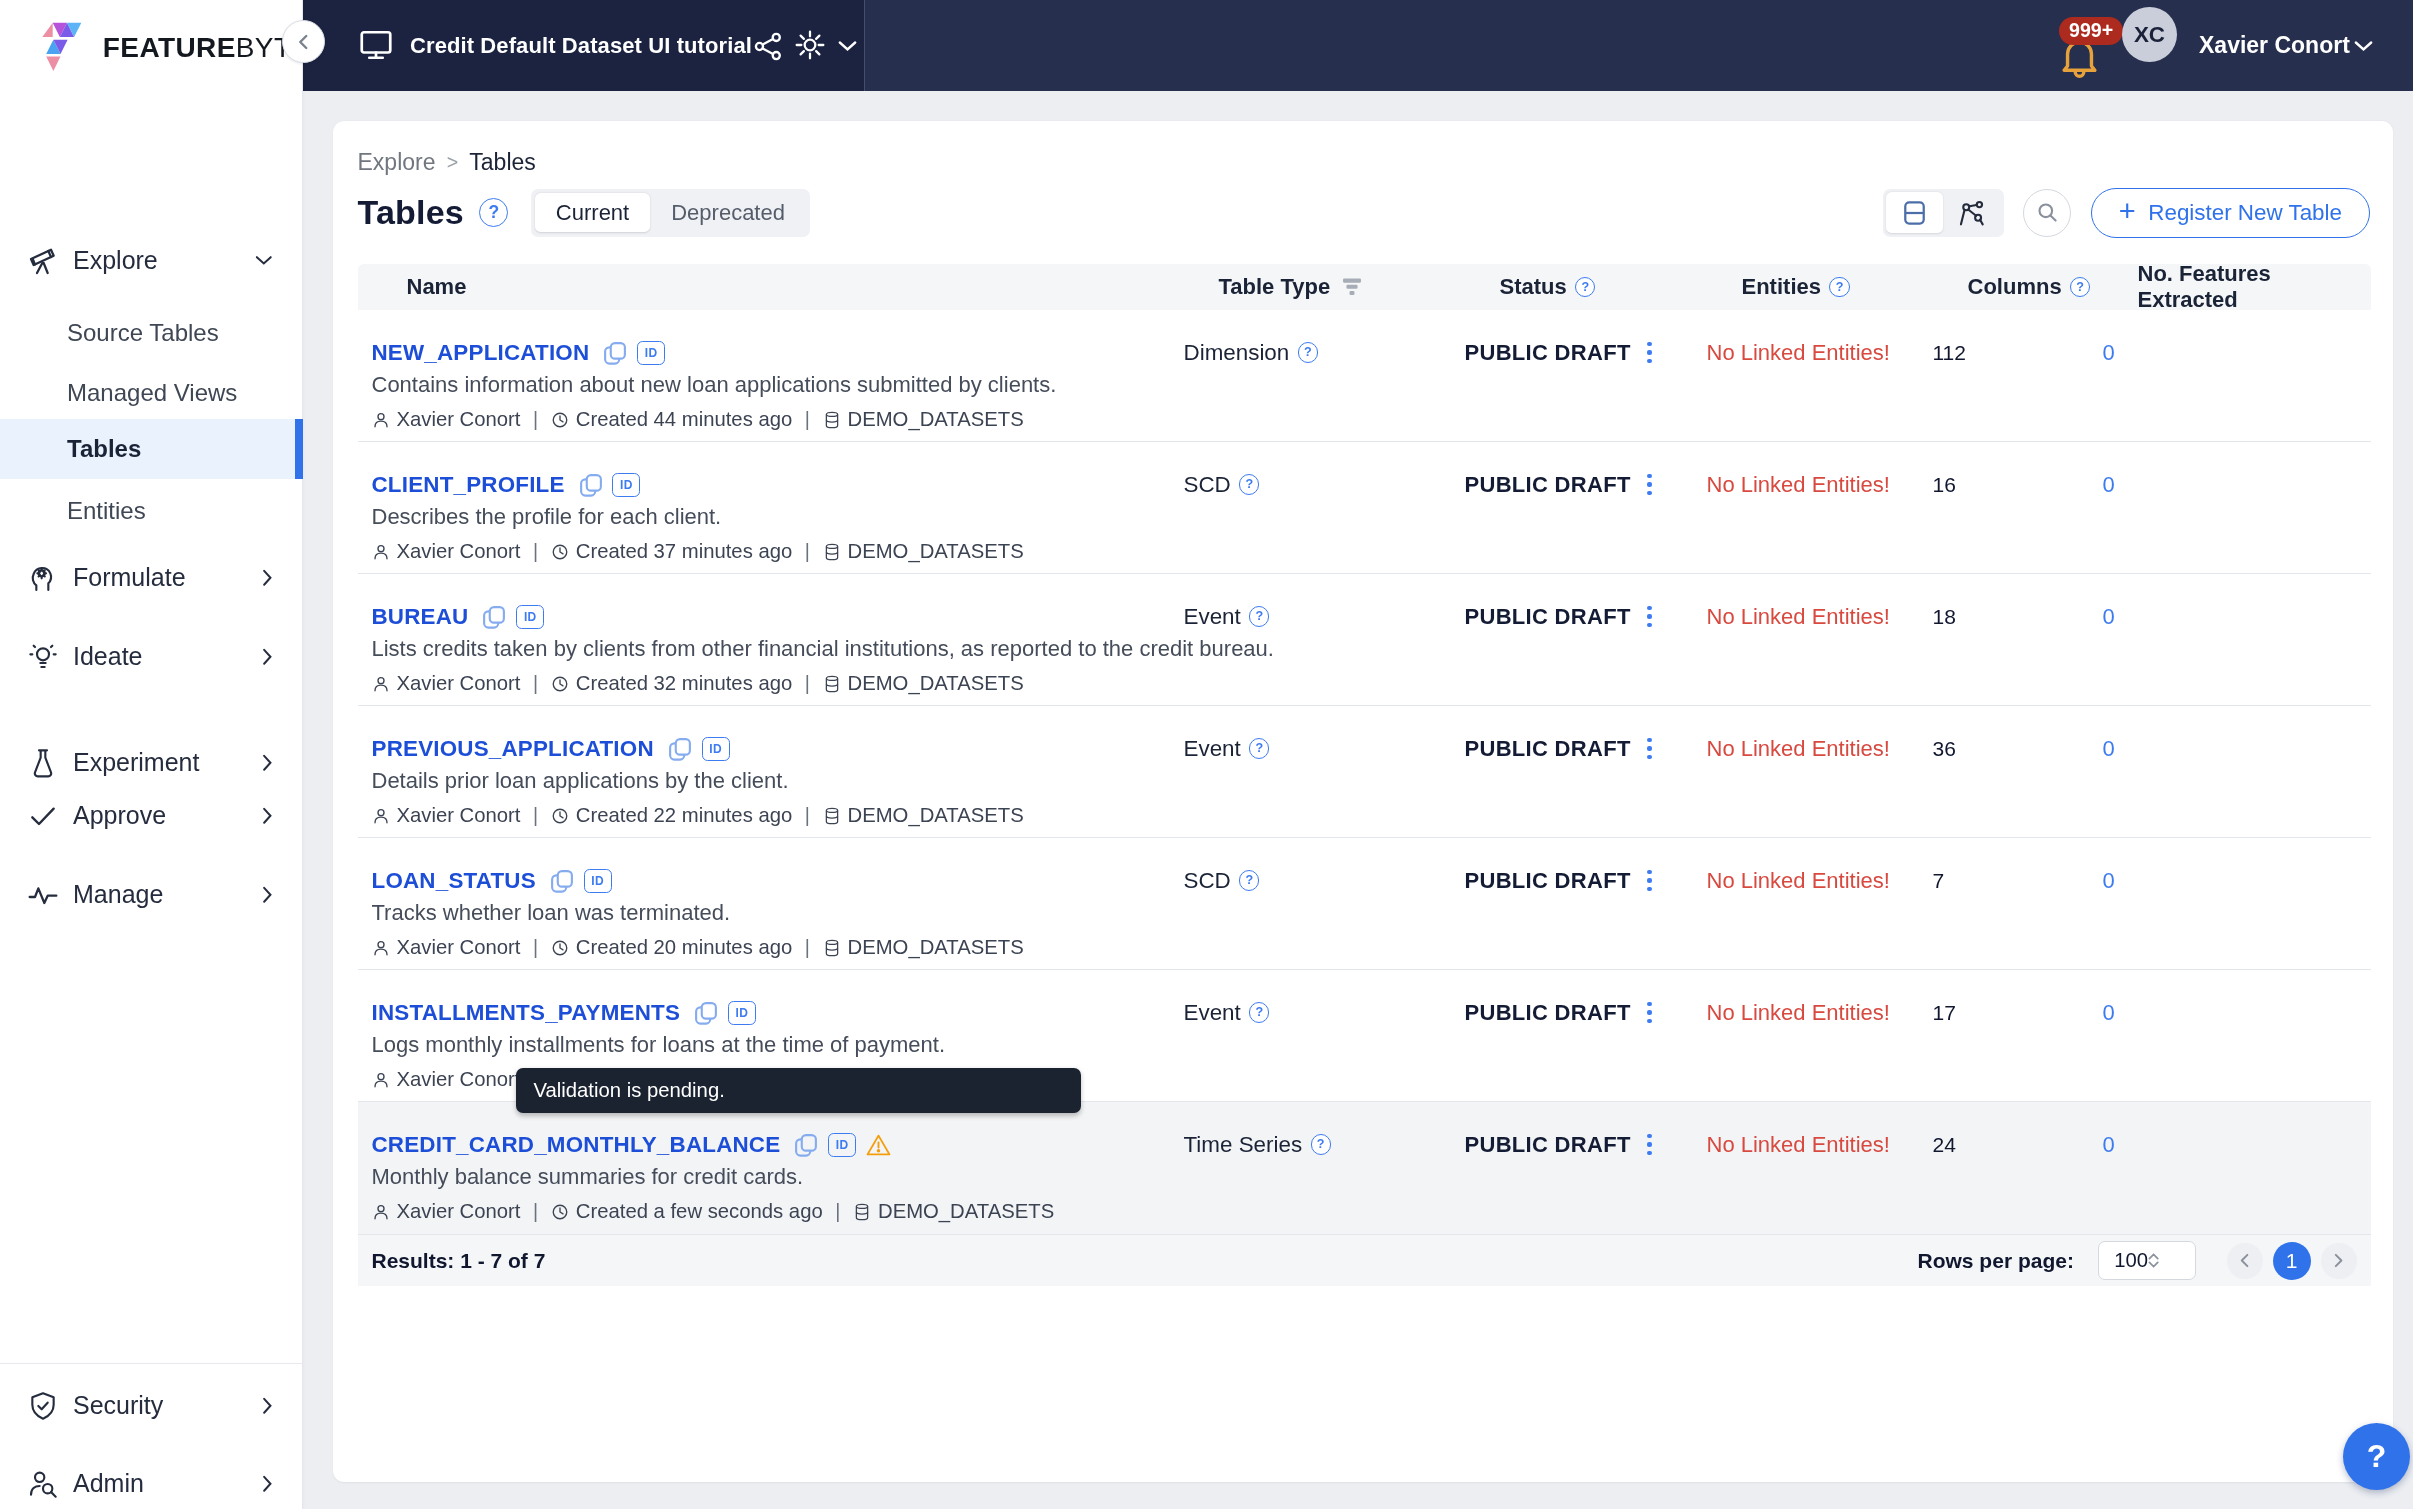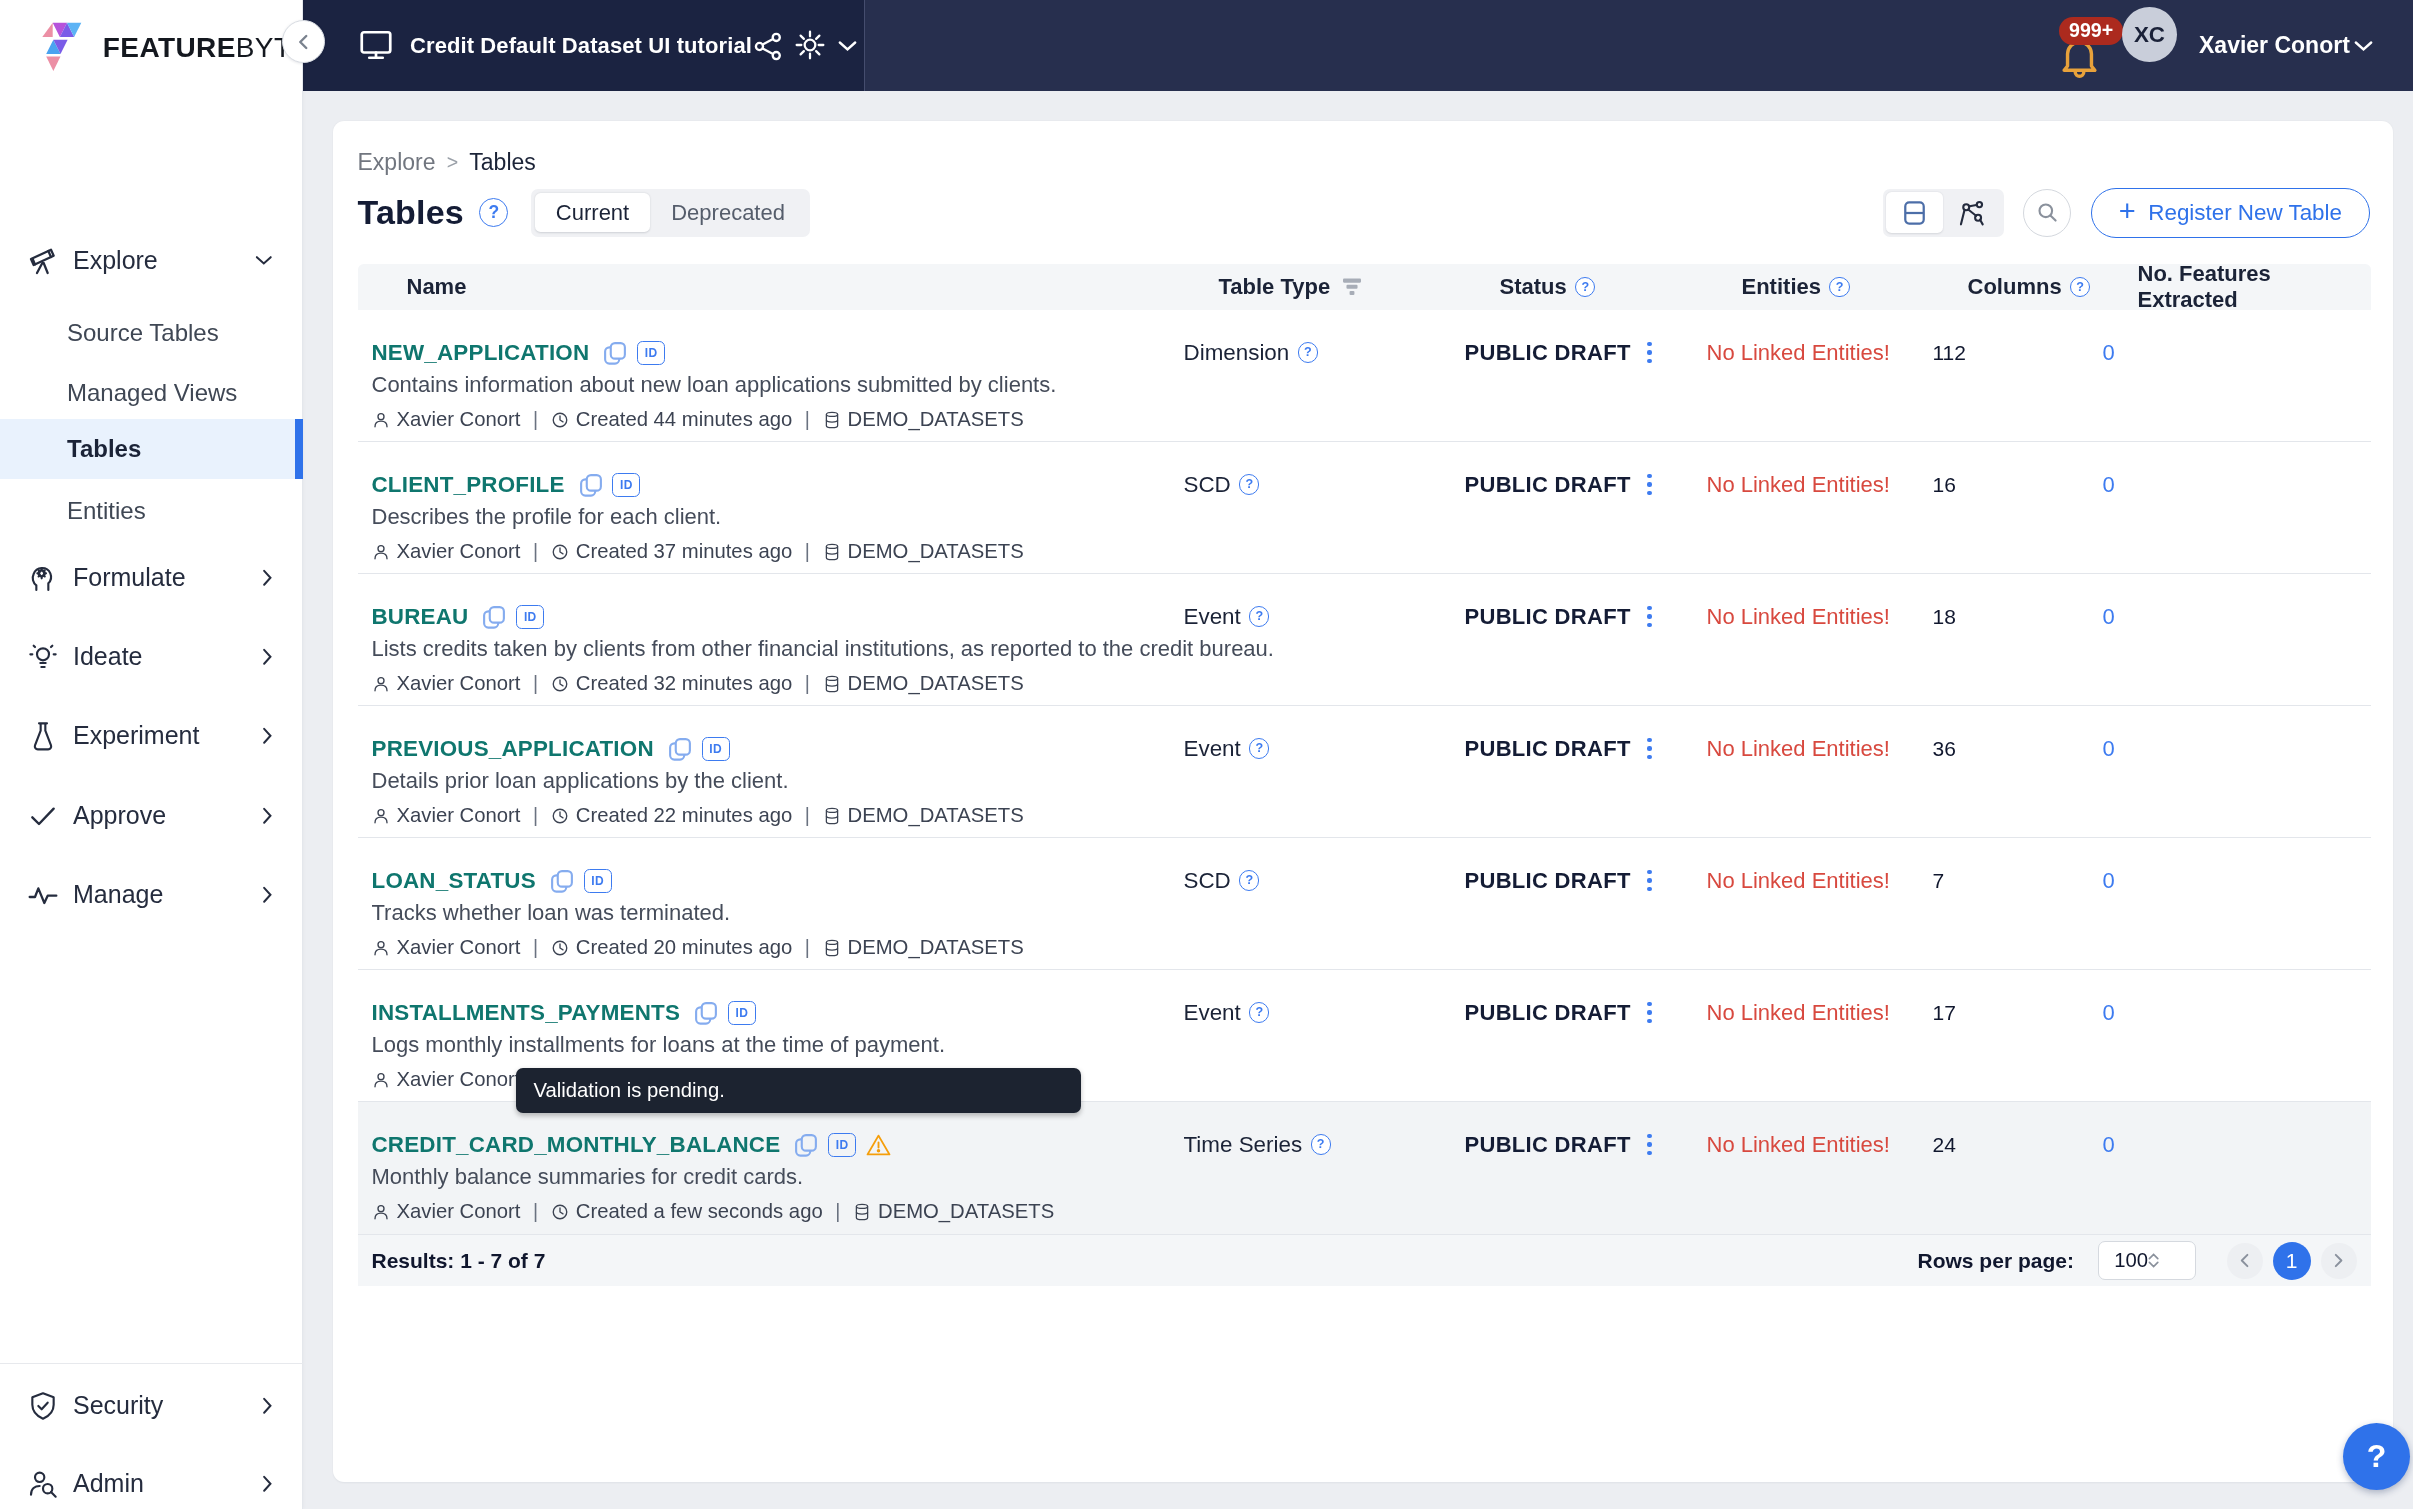--- a/index.html
+++ b/index.html
@@ -69,21 +69,21 @@
   .th{position:absolute;top:0;height:46px;display:flex;align-items:center;font-size:22px;font-weight:700;color:#1B2337;margin-left:35px;}
   .funnel{margin-left:12.6px;}
   .tbody{position:relative;}
   .row{position:relative;height:132px;border-bottom:0.7px solid var(--border);background:#fff;}
   .row.highlight{background:#F2F4F6;}
   .row:last-child{border-bottom:none;}
   .cell{position:absolute;display:flex;align-items:center;}
   .c-line{top:27px;height:31px;}
   .col-name{left:14px;} .col-type{left:826px;} .col-status{left:1107px;}
   .col-ent{left:1349px;} .col-cols{left:1575px;} .col-feat{left:1745px;}
-  .row-title{font-size:22.4px;font-weight:700;color:#0f766e;letter-spacing:0.2px;}
+  .row-title{font-size:22.4px;font-weight:700;color:#1d4ed8;letter-spacing:0.2px;}
   .name-icons{display:flex;align-items:center;gap:9.8px;margin-left:14px;}
   .idb{width:28px;height:24px;border:1.8px solid var(--blue);border-radius:5.6px;color:var(--blue);font-size:12px;font-weight:700;display:flex;align-items:center;justify-content:center;letter-spacing:0.4px;}
   .row-desc{position:absolute;left:14px;top:62px;font-size:22px;color:#454C5A;}
   .row-meta{position:absolute;left:14px;top:98px;display:flex;align-items:center;gap:7px;font-size:20.3px;color:#3C4352;}
   .row-meta .sep{color:#6A7280;margin:0 5.6px;font-size:19.6px;}
   .type-txt{font-size:22.4px;color:#1B2337;}
   .status-txt{font-size:22px;font-weight:600;color:#141C35;letter-spacing:0.3px;}
   .kebab{display:flex;flex-direction:column;gap:4.2px;margin-left:14px;cursor:pointer;padding:2.8px;}
   .kebab i{width:4.2px;height:4.2px;border-radius:50%;background:var(--blue);}
   .ent-txt{font-size:22px;font-weight:500;color:var(--red);}
@@ -213,21 +213,21 @@
         <path d="M20 33h8M21.5 39h5"></path>
         <path d="M5 20h3M40 20h3M10 7l2 2M38 7l-2 2"></path>
       </svg>
     <span class="lbl">Ideate</span>
     <span class="chev">
         <svg width="12.6" height="19.6" viewBox="0 0 20 30" fill="none" stroke="#252C3E" stroke-width="3.2" stroke-linecap="round">
           <path d="M5 4l10 11L5 26"></path>
         </svg>
       </span>
   </div>
-  <div class="nav-item" style="top:713px;">
+  <div class="nav-item" style="top:740px;">
     <svg width="32" height="32" viewBox="0 0 48 48" fill="none" stroke="#252C3E" stroke-width="3.2" stroke-linecap="round" stroke-linejoin="round">
         <path d="M18 5h12M20.5 5v11L12 38a4.5 4.5 0 004.2 6h15.6A4.5 4.5 0 0036 38L27.5 16V5"></path>
       </svg>
     <span class="lbl">Experiment</span>
     <span class="chev">
         <svg width="12.6" height="19.6" viewBox="0 0 20 30" fill="none" stroke="#252C3E" stroke-width="3.2" stroke-linecap="round">
           <path d="M5 4l10 11L5 26"></path>
         </svg>
       </span>
   </div>

